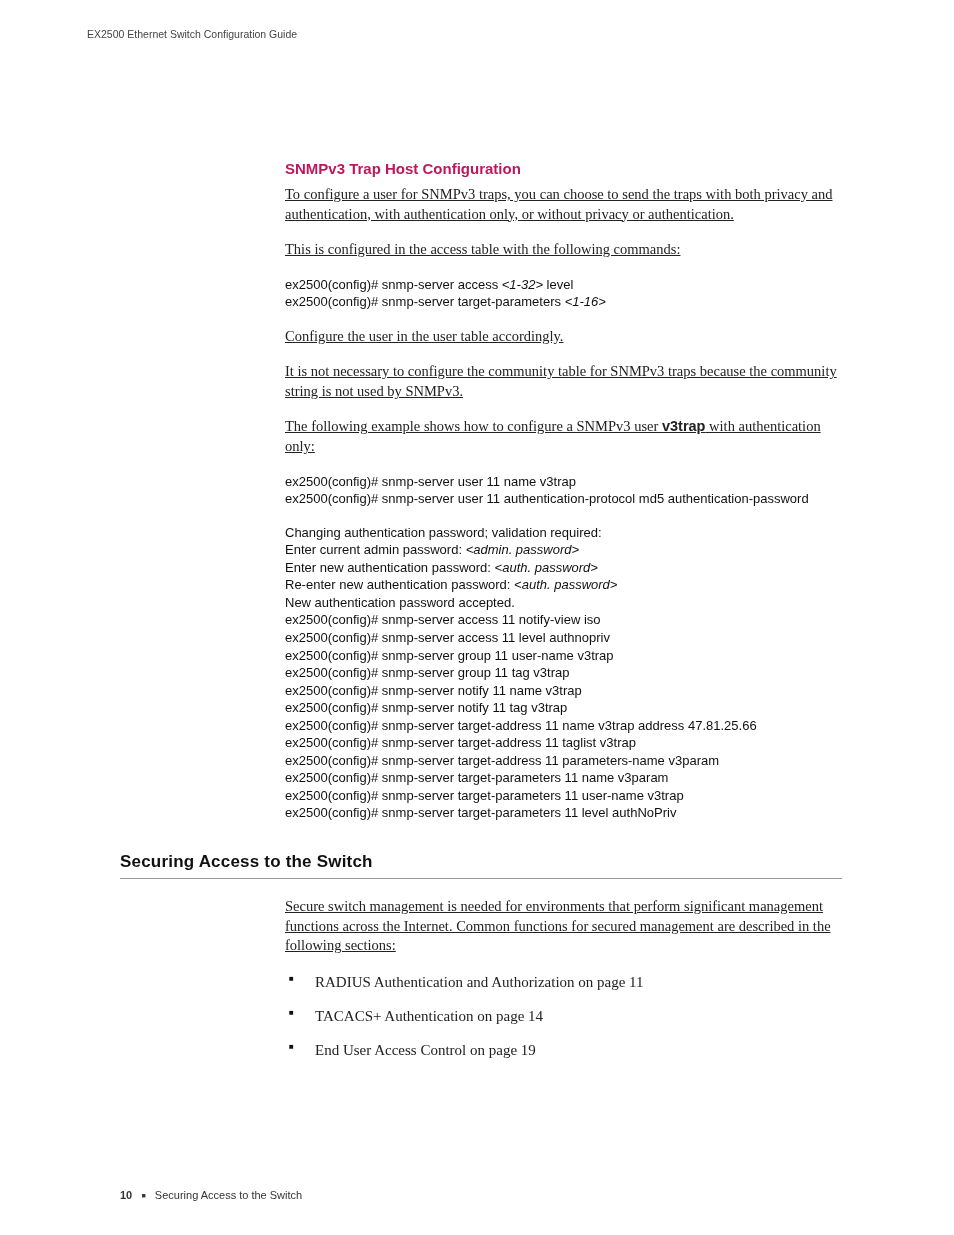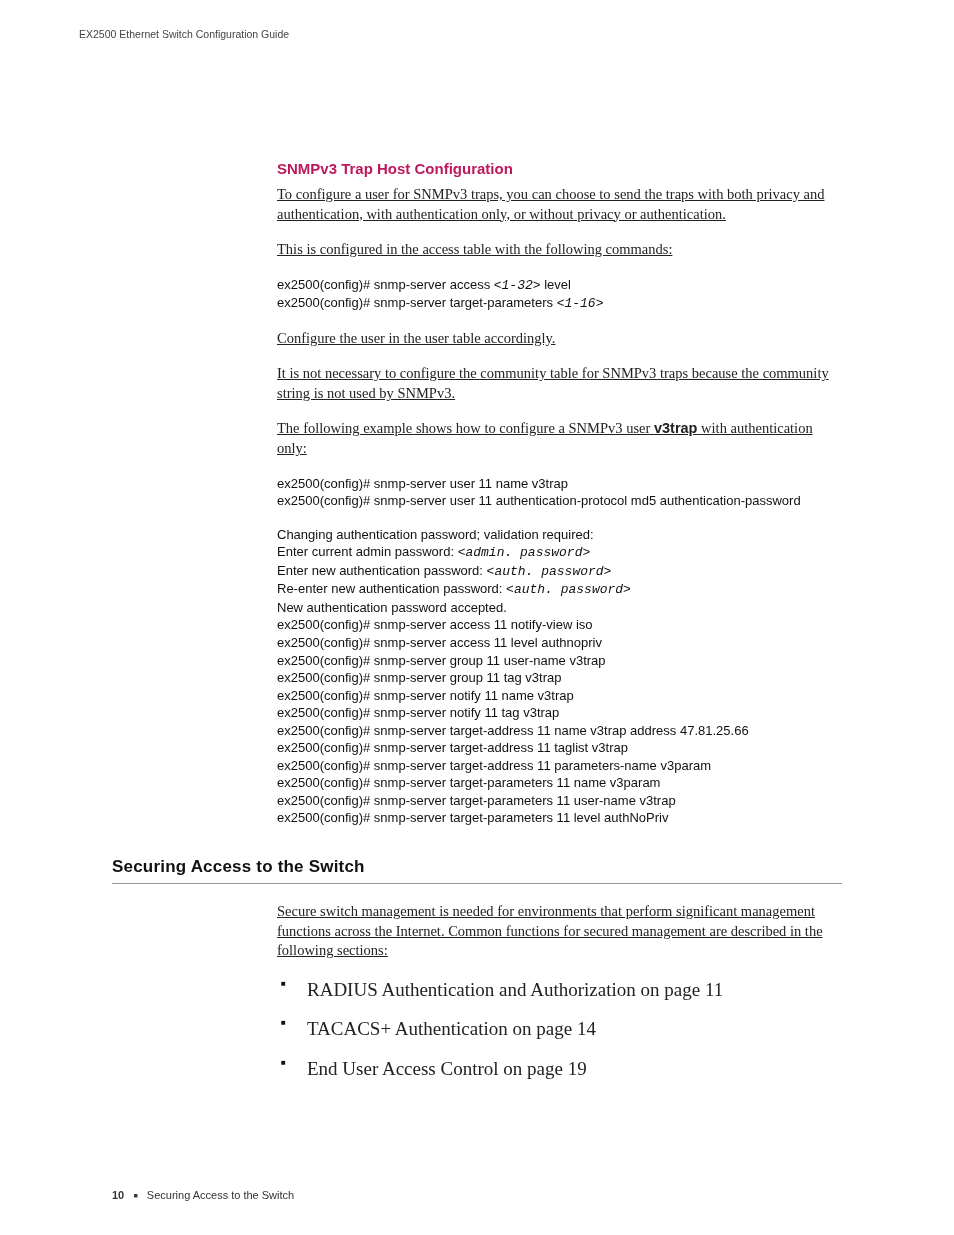--- a/index.html
+++ b/index.html
@@ -11,20 +11,21 @@
     width: 954px;
     height: 1235px;
     position: relative;
     box-sizing: border-box;
   }
   .page {
     padding: 28px 112px 40px 112px;
     box-sizing: border-box;
     height: 100%;
     position: relative;
+    margin-left: 8px;
   }
   .running-header {
     font-family: Arial, Helvetica, sans-serif;
     font-size: 10.5px;
     color: #444;
     margin-bottom: 120px;
     margin-left: -33px;
   }
   .content {
     margin-left: 165px;
@@ -45,42 +46,42 @@
     text-decoration: underline;
   }
   .code-block {
     font-family: Arial, Helvetica, sans-serif;
     font-size: 13px;
     line-height: 1.35;
     margin: 0 0 16px 0;
     color: #111;
   }
   .code-block .b { font-weight: normal; }
-  .code-block .i { font-style: italic; font-family: Liberation Mono, monospace; }
+  .code-block .i { font-style: italic; }
   .h2 {
     font-family: Arial, Helvetica, sans-serif;
     font-weight: 900;
     font-size: 17px;
     color: #111;
     margin: 30px 0 6px 0;
     letter-spacing: 0.2px;
   }
   .rule {
     border: 0;
     border-top: 1px solid #999;
     margin: 0 0 18px 0;
   }
   ul.bullets {
     list-style: none;
     padding: 0;
     margin: 0 0 16px 0;
   }
   ul.bullets li {
     font-family: Georgia, 'Times New Roman', serif;
-    font-size: 19px;
+    font-size: 15px;
     line-height: 1.35;
     padding-left: 30px;
     position: relative;
     margin-bottom: 14px;
   }
   ul.bullets li::before {
     content: "■";
     position: absolute;
     left: 4px;
     top: 2px;

